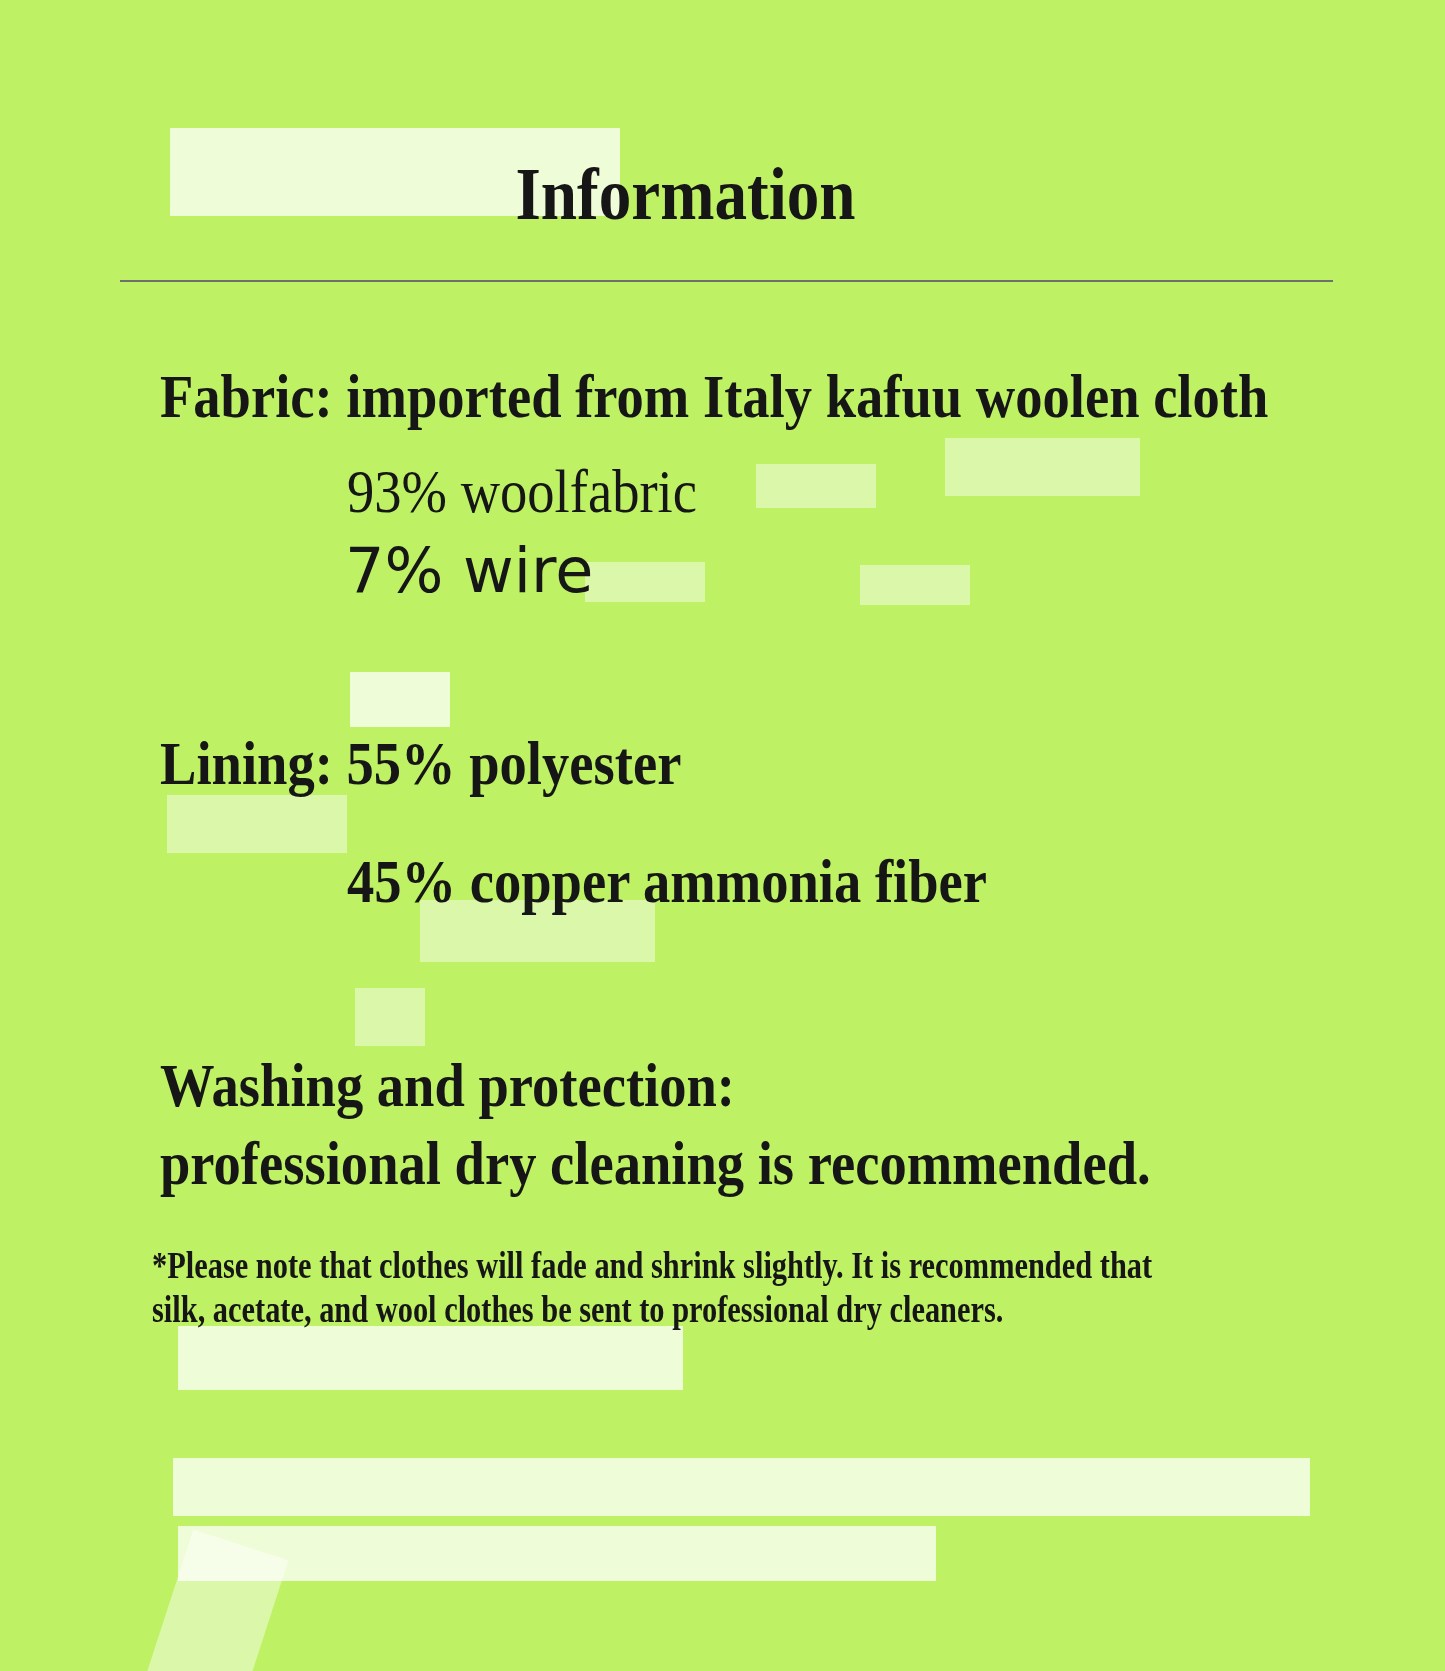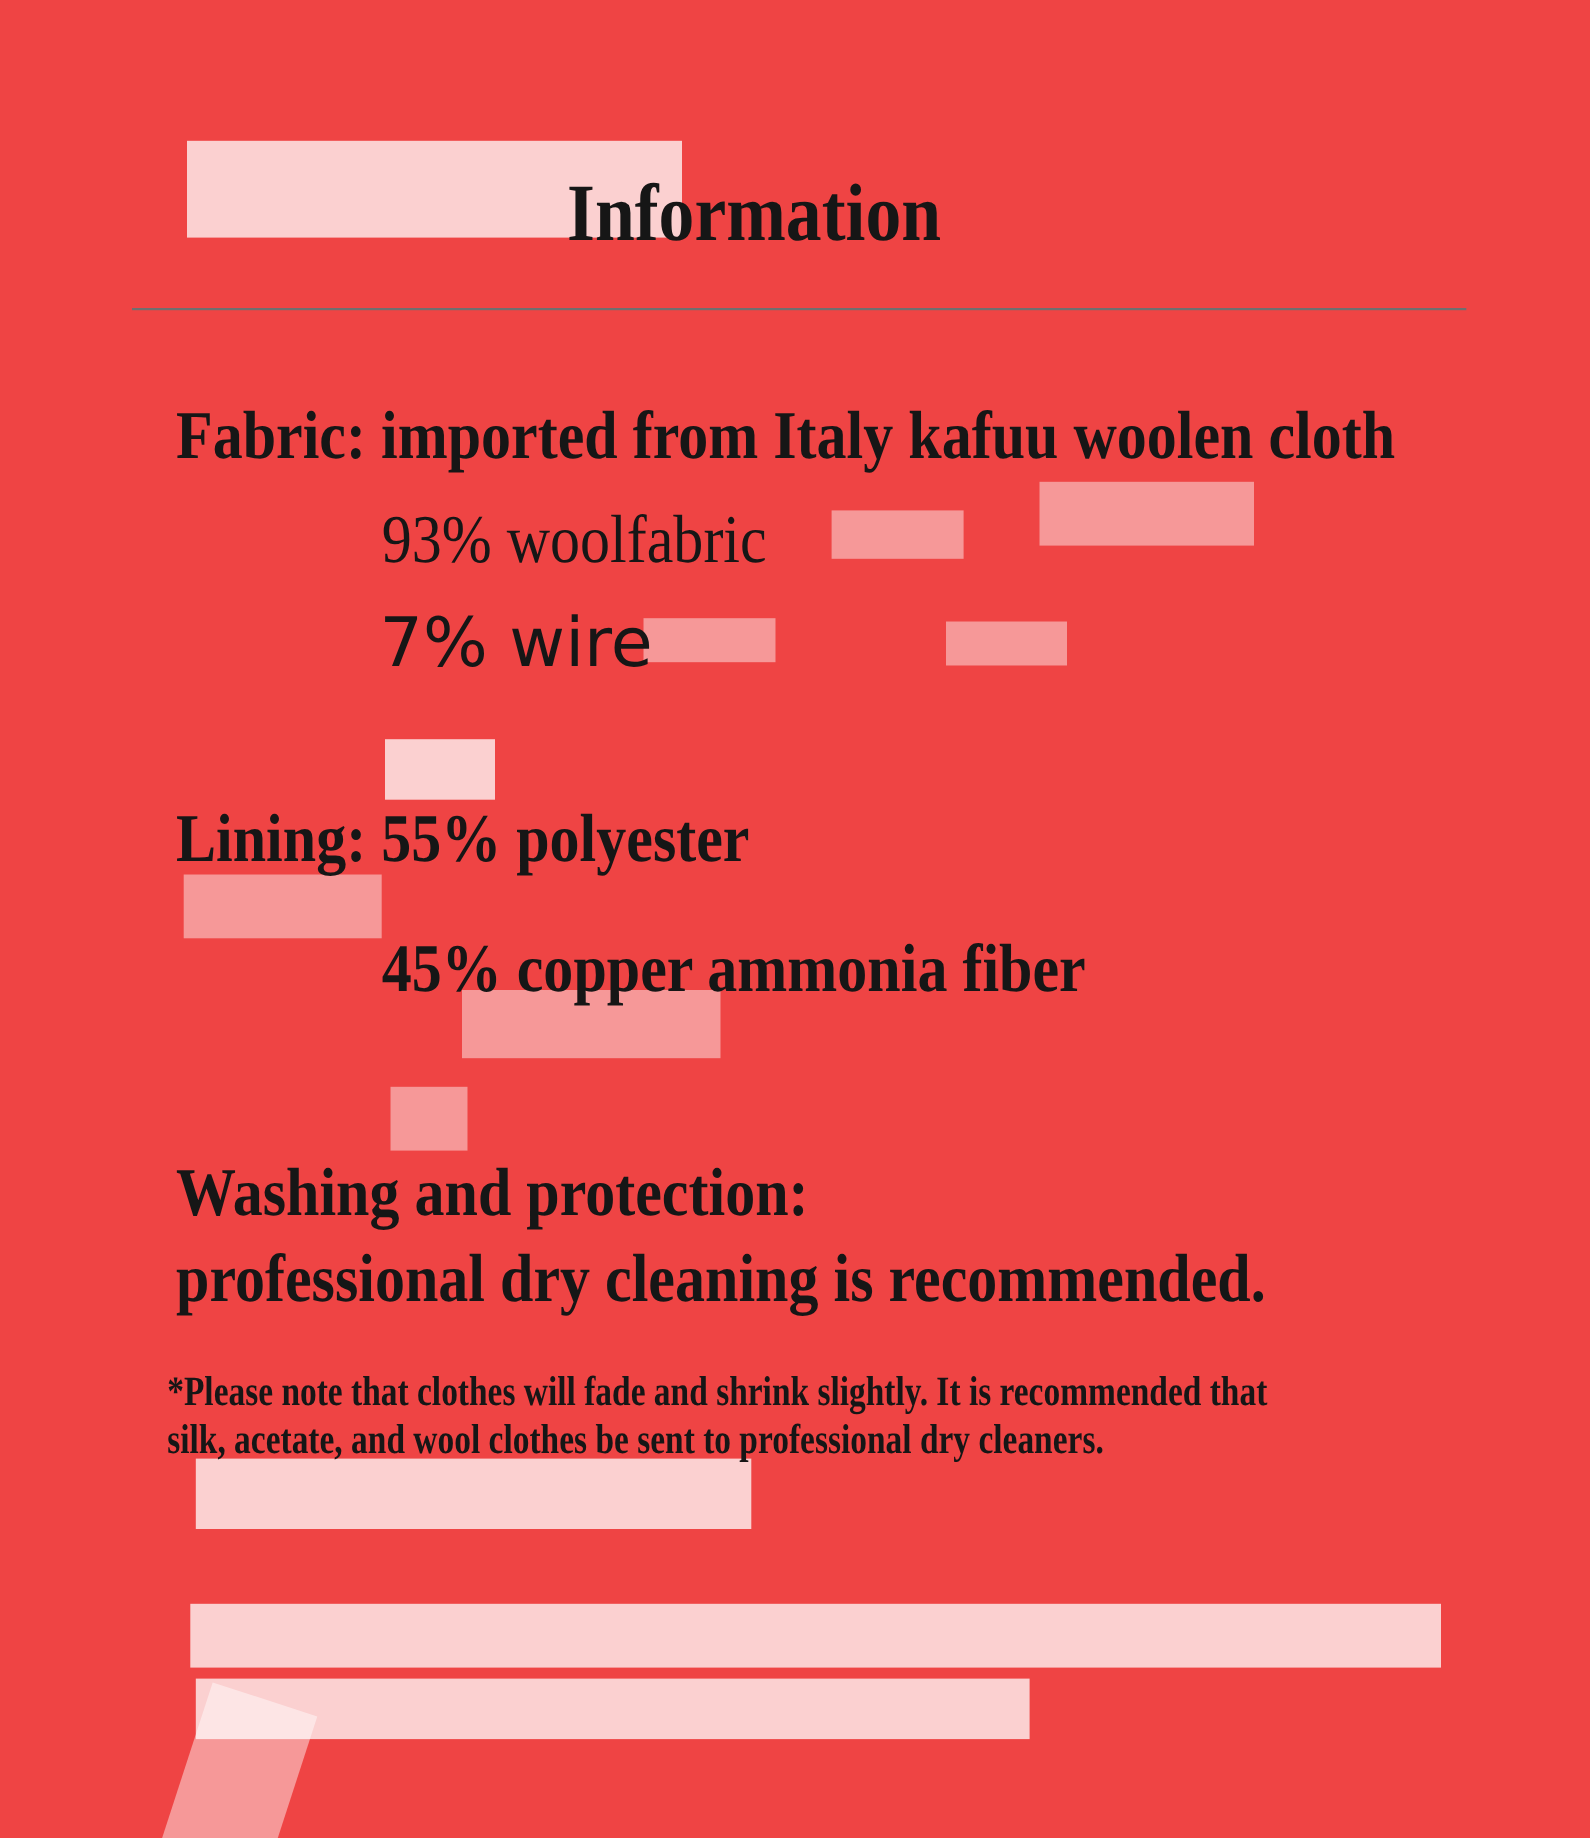--- a/index.html
+++ b/index.html
@@ -1,20 +1,20 @@
 <!DOCTYPE html>
 <html><head>
 <meta charset="utf-8">
 <style>
   html, body { margin: 0; padding: 0; }
   .page {
     position: relative;
     width: 1445px;
     height: 1671px;
-    background: #ef4444;
+    background: #bef264;
     overflow: hidden;
     color: #161616;
   }
   .txt {
     position: absolute;
     white-space: nowrap;
     line-height: 1;
     font-family: "Liberation Serif", serif;
     color: #161616;
   }
@@ -87,21 +87,21 @@
   <div class="artifact" style="left:178px; top:1326px; width:505px; height:64px;"></div>
   <div class="artifact" style="left:173px; top:1458px; width:1137px; height:58px;"></div>
   <div class="artifact" style="left:178px; top:1526px; width:758px; height:55px;"></div>
   <div class="artifact faint" style="left:160px; top:1540px; width:100px; height:200px; transform:rotate(18deg);"></div>
 
   <div class="txt title">Information</div>
   <div class="divider"></div>
 
   <div class="txt heading" style="left:160px; top:365px;">Fabric: imported from Italy kafuu woolen cloth</div>
   <div class="txt subline-serif" style="left:347px; top:460px;">93% woolfabric</div>
-  <div class="txt subline-sans" style="left:345px; top:553px;">7% wire</div>
+  <div class="txt subline-sans" style="left:345px; top:540px;">7% wire</div>
 
   <div class="txt heading" style="left:160px; top:732px;">Lining: 55% polyester</div>
   <div class="txt heading" style="left:347px; top:850px;">45% copper ammonia fiber</div>
 
   <div class="txt heading washing-block" style="left:160px; top:1046px;">
     <div>Washing and protection:</div>
     <div>professional dry cleaning is recommended.</div>
   </div>
 
   <div class="txt note-block" style="left:152px; top:1243px;">

